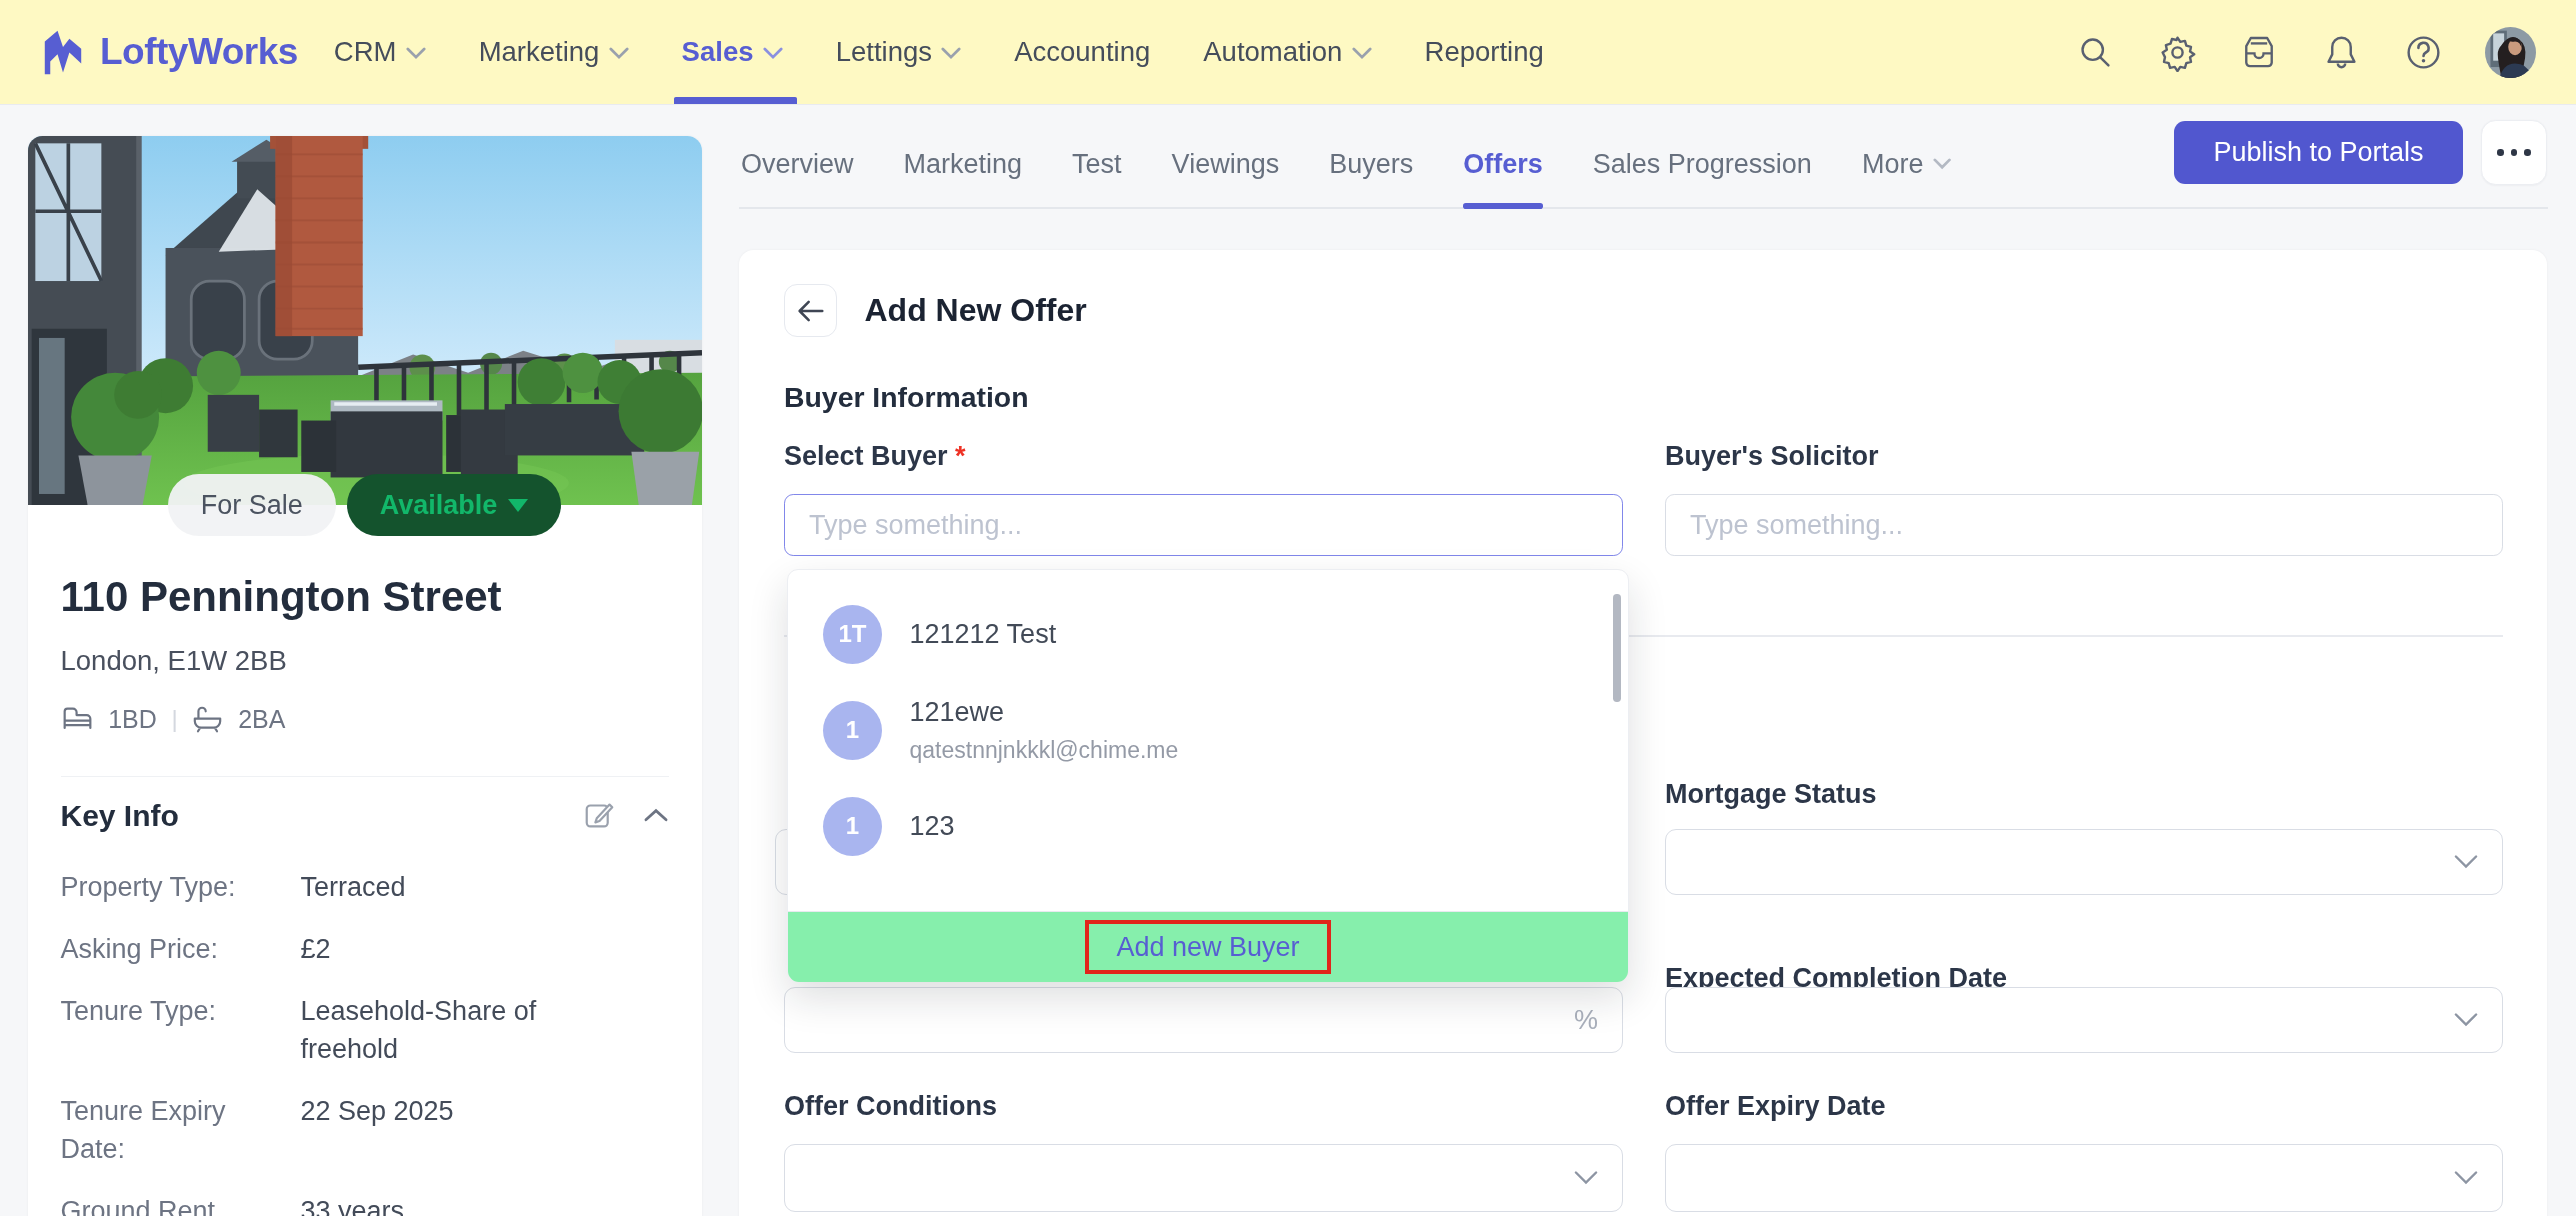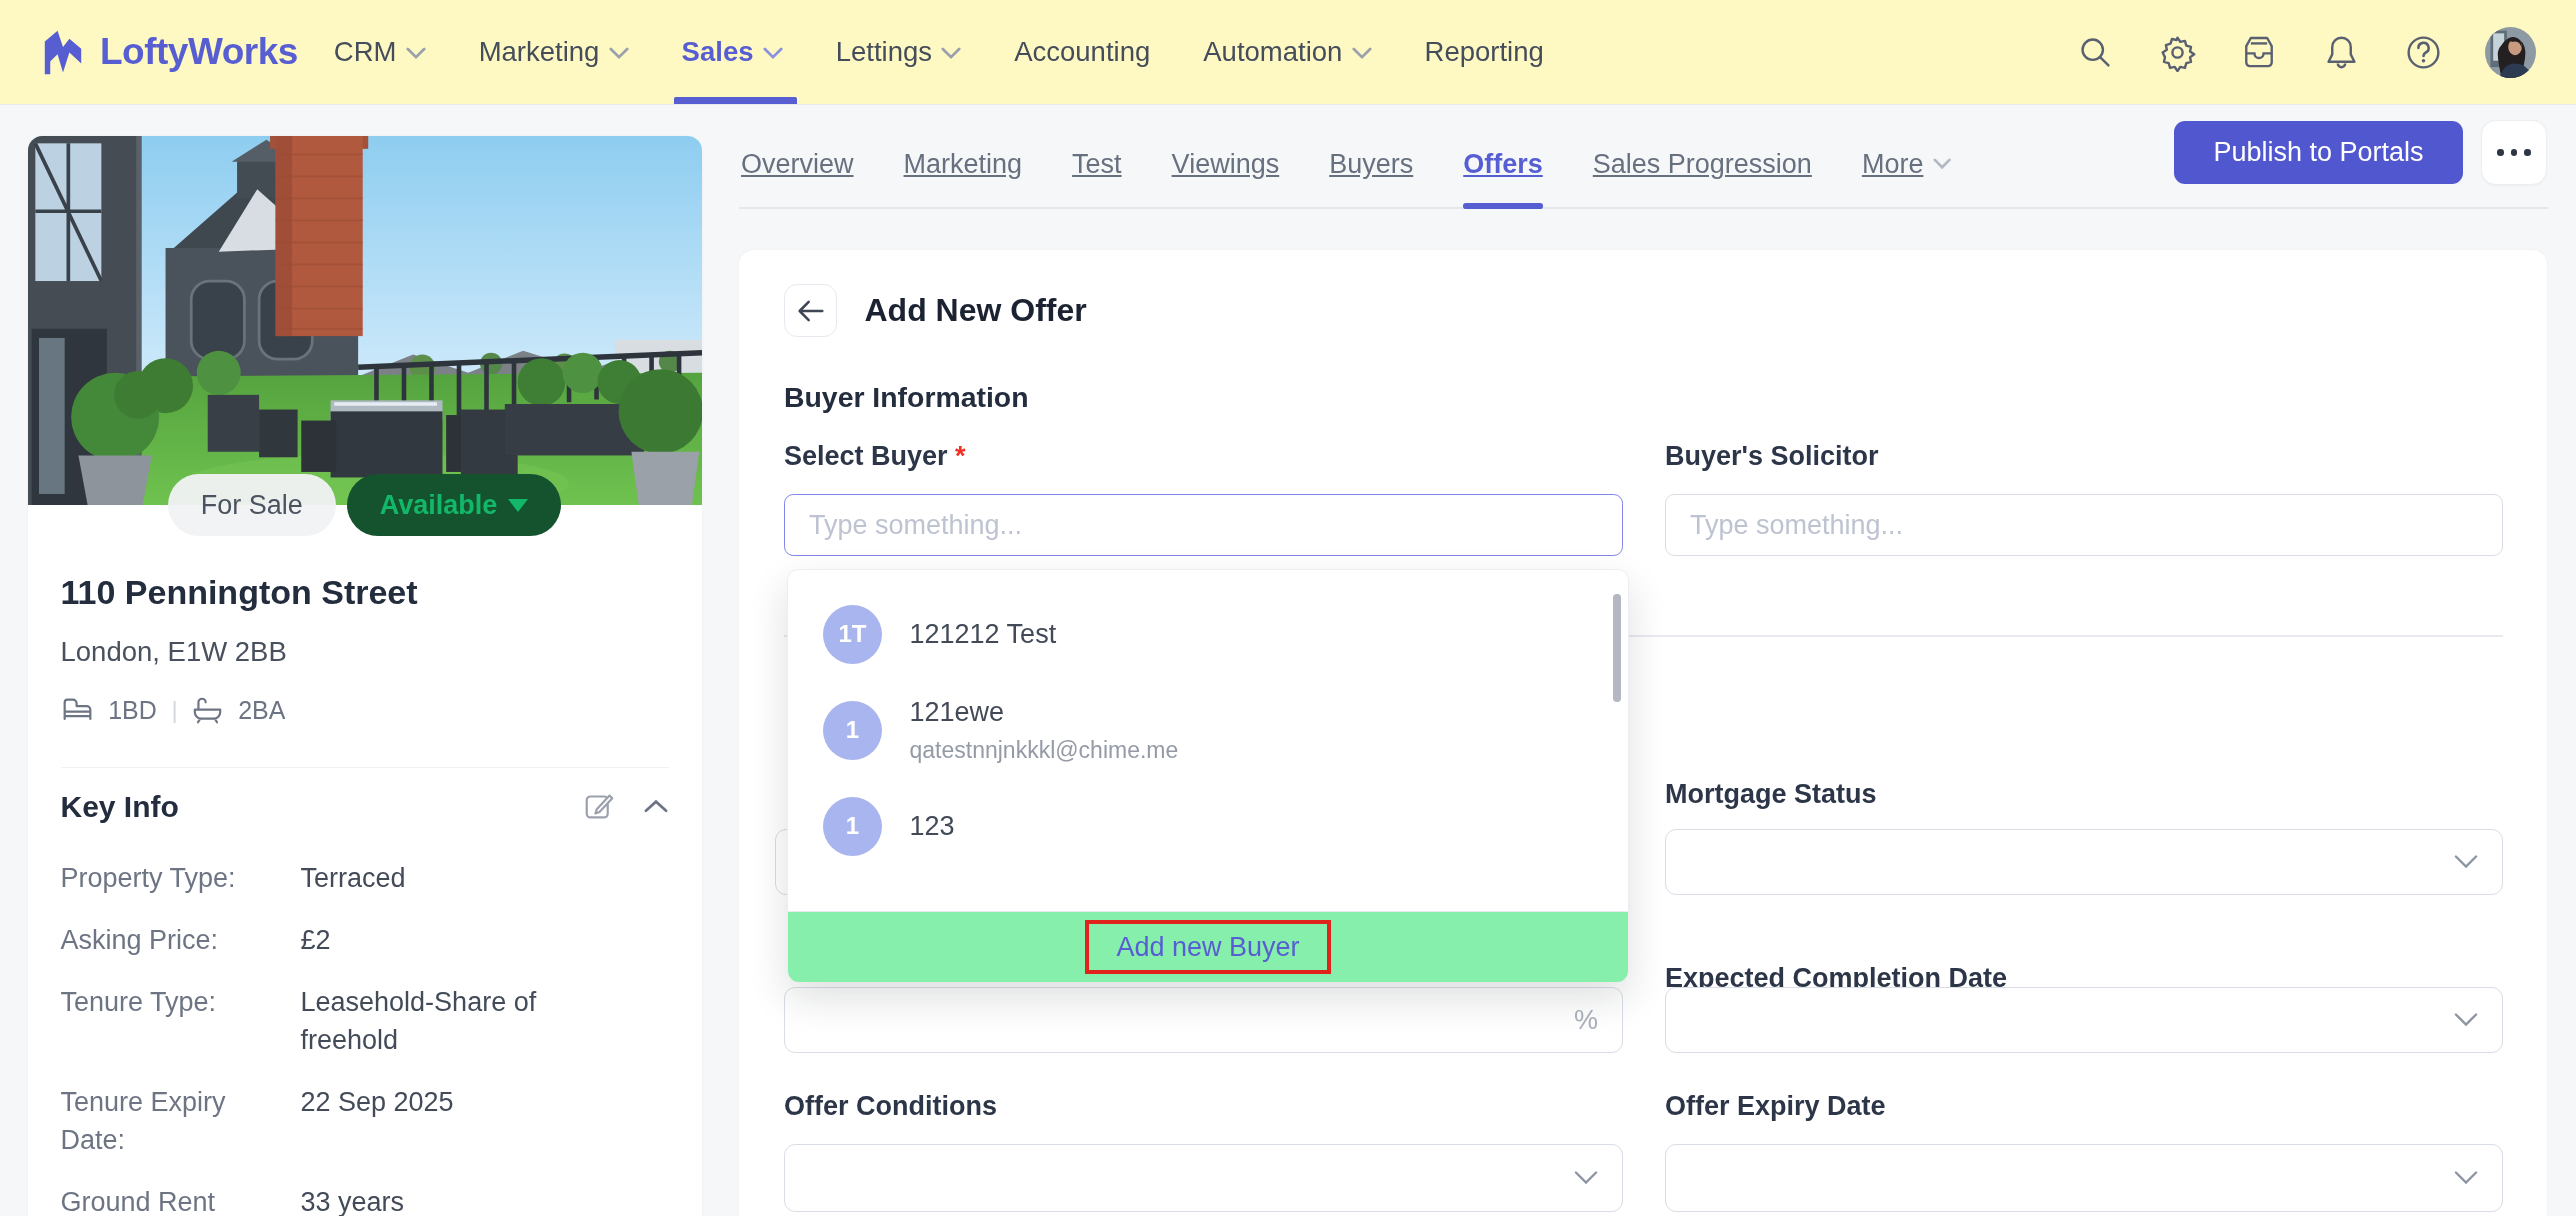--- a/index.html
+++ b/index.html
@@ -36,37 +36,37 @@
   
   .sidebar{position:absolute;left:27.5px;top:136px;width:674px;height:1081px;background:#fff;border-radius:14.7px 14.7px 0 0;box-shadow:0 0.9px 2.8px rgba(16,24,40,.05);}
   .photo-wrap{position:relative;width:674px;height:369px;border-radius:14.7px 14.7px 0 0;overflow:visible;}
   .photo-wrap svg.photo{display:block;border-radius:14.7px 14.7px 0 0;}
   .badge-row{position:absolute;left:0;top:338px;width:100%;display:flex;justify-content:center;gap:11px;}
   .badge{height:62px;display:flex;align-items:center;gap:11px;padding:0 33px;border-radius:37px;font-size:27px;}
   .badge-forsale{background:rgba(241,242,244,.95);color:#4b5360;}
   .badge-avail{background:#14532d;color:var(--green);font-weight:600;cursor:pointer;}
   .caret-down{width:0;height:0;border-left:10px solid transparent;border-right:10px solid transparent;border-top:13px solid var(--green);}
   .sb-content{padding:0 33px;}
-  .prop-title{margin-top:68px;font-size:34px;font-weight:600;color:var(--text-dark);}
+  .prop-title{margin-top:68px;font-size:42px;font-weight:600;color:var(--text-dark);}
   .prop-addr{margin-top:24px;font-size:27.5px;color:#49505e;}
   .prop-meta{margin-top:27.5px;display:flex;align-items:center;gap:14.7px;font-size:25px;color:var(--text-muted);text-align:center;}
   .meta-sep{color:#d4d8df;font-size:24px;}
   .sb-divider{margin-top:42px;border:none;border-top:1.8px solid #eff1f4;}
   .keyinfo-head{margin-top:22px;display:flex;align-items:center;}
   .keyinfo-title{font-size:30px;font-weight:600;color:var(--text-dark);}
   .keyinfo-actions{margin-left:auto;display:flex;align-items:center;gap:27.5px;}
   .keyinfo-rows{margin-top:35px;display:flex;flex-direction:column;gap:24px;}
   .ki-row{display:flex;font-size:27px;line-height:38px;gap:18px;}
   .ki-label{flex:0 0 222px;color:var(--text-muted);}
   .ki-value{color:#434b59;}
 
   
   .tabs-divider{position:absolute;left:739px;top:207px;width:1809px;height:1.8px;background:#e4e7ec;}
   .tabs{position:absolute;left:741px;top:134px;height:75px;display:flex;gap:50px;}
-  .tab{position:relative;padding-top:14.7px;font-size:27px;color:#67707e;cursor:pointer;display:flex;gap:9.2px;align-items:flex-start;height:100%;text-decoration:underline;}
+  .tab{position:relative;padding-top:14.7px;font-size:27px;color:#67707e;cursor:pointer;display:flex;gap:9.2px;align-items:flex-start;height:100%;}
   .tab.active{color:var(--accent);font-weight:600;}
   .tab.active::after{content:"";position:absolute;left:0;right:0;bottom:0;height:6.4px;background:var(--accent);border-radius:2.8px;}
   .tab .chev{margin-top:9.2px;}
   .btn-publish{position:absolute;left:2174px;top:121px;width:289px;height:63px;background:#5157cf;color:#fff;font-size:27px;border:none;border-radius:11px;cursor:pointer;}
   .btn-more{position:absolute;left:2481px;top:120px;width:66px;height:65px;background:#fff;border:1.8px solid #eceef2;border-radius:14.7px;cursor:pointer;display:flex;align-items:center;justify-content:center;gap:7.3px;box-shadow:0 0.9px 1.8px rgba(16,24,40,.04);}
   .btn-more i{width:6.4px;height:6.4px;border-radius:50%;background:#2e3646;}
 
   
   .main-card{position:absolute;left:739px;top:250px;width:1808px;height:1009px;background:#fff;border-radius:14.7px;box-shadow:0 0.9px 2.8px rgba(16,24,40,.05);}
   .mc-inner{position:relative;width:100%;height:100%;}

